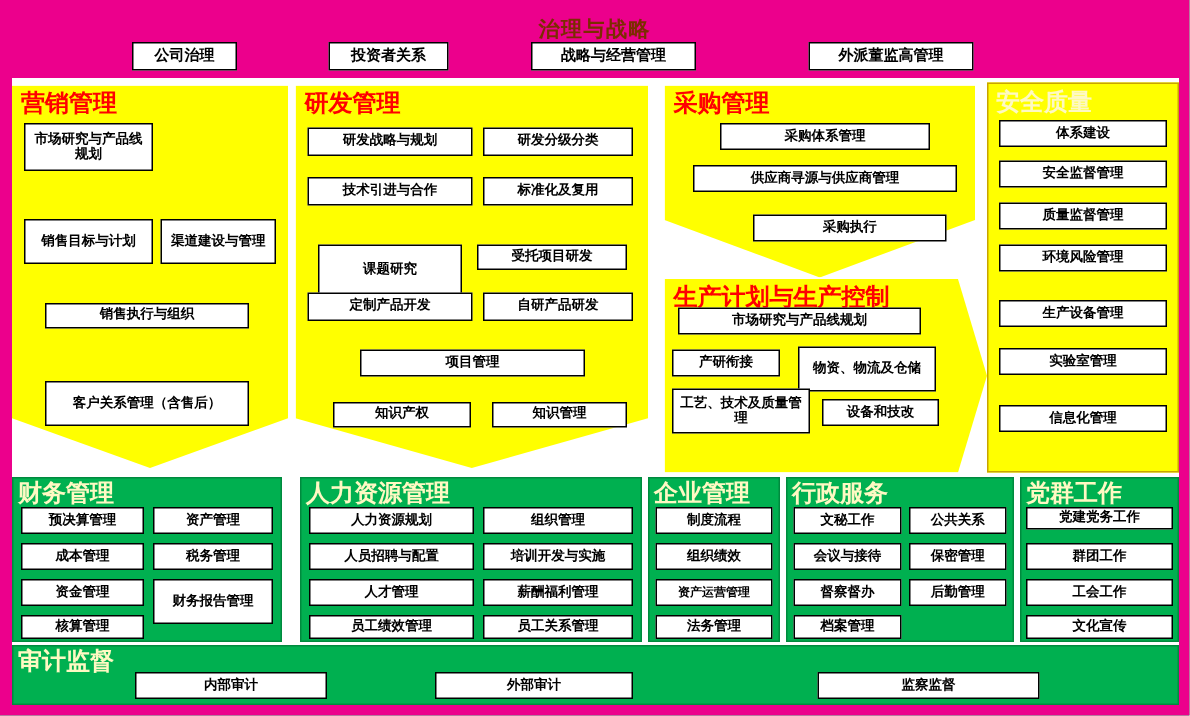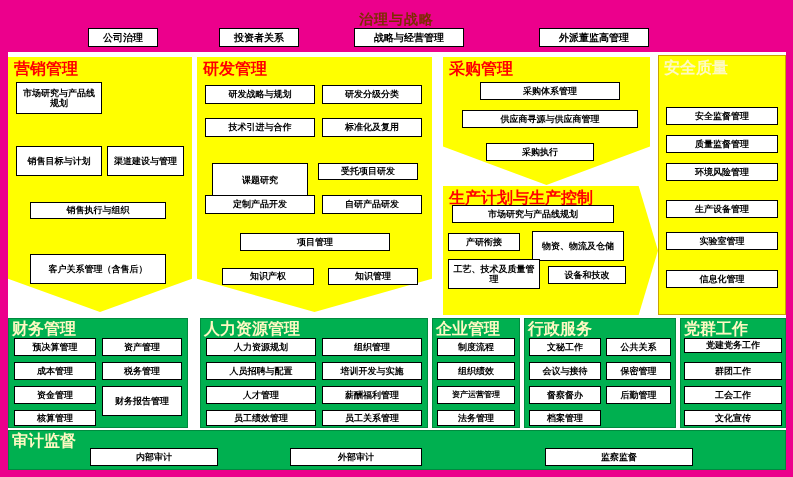--- a/index.html
+++ b/index.html
@@ -59,36 +59,37 @@
     <div class="wbox" style="left:43px;top:176px;width:150px;height:18px">项目管理</div>
     <div class="wbox" style="left:25px;top:211px;width:92px;height:17px">知识产权</div>
     <div class="wbox" style="left:131px;top:211px;width:90px;height:17px">知识管理</div>
   </div>
 
   <div class="section" style="left:443px;top:57px;width:207px;height:128px">
     <div class="shape pent-short"></div>
     <div class="sec-title red" style="left:6px;top:2px">采购管理</div>
     <div class="wbox" style="left:37px;top:25px;width:140px;height:18px">采购体系管理</div>
     <div class="wbox" style="left:19px;top:53px;width:176px;height:18px">供应商寻源与供应商管理</div>
-    <div class="wbox" style="left:43px;top:86px;width:108px;height:18px">采购执行</div>
+    <div class="wbox" style="left:59px;top:86px;width:129px;height:18px">采购执行</div>
   </div>
 
   <div class="section" style="left:443px;top:186px;width:215px;height:129px">
     <div class="shape arrow-right"></div>
     <div class="sec-title red" style="left:6px;top:2px">生产计划与生产控制</div>
     <div class="wbox" style="left:9px;top:19px;width:162px;height:18px">市场研究与产品线规划</div>
     <div class="wbox" style="left:5px;top:47px;width:72px;height:18px">产研衔接</div>
     <div class="wbox" style="left:89px;top:45px;width:92px;height:30px">物资、物流及仓储</div>
     <div class="wbox" style="left:5px;top:73px;width:92px;height:30px">工艺、技术及质量管理</div>
     <div class="wbox" style="left:105px;top:80px;width:78px;height:18px">设备和技改</div>
   </div>
 
   <div class="section" style="left:658px;top:55px;width:128px;height:260px">
     <div class="shape rect"></div>
     <div class="sec-title dark" style="left:6px;top:3px">安全质量</div>
+    <div class="wbox" style="left:8px;top:25px;width:112px;height:18px">体系建设</div>
     <div class="wbox" style="left:8px;top:52px;width:112px;height:18px">安全监督管理</div>
     <div class="wbox" style="left:8px;top:80px;width:112px;height:18px">质量监督管理</div>
     <div class="wbox" style="left:8px;top:108px;width:112px;height:18px">环境风险管理</div>
     <div class="wbox" style="left:8px;top:145px;width:112px;height:18px">生产设备管理</div>
     <div class="wbox" style="left:8px;top:177px;width:112px;height:18px">实验室管理</div>
     <div class="wbox" style="left:8px;top:215px;width:112px;height:18px">信息化管理</div>
   </div>
 
   <div class="section" style="left:8px;top:318px;width:180px;height:110px">
     <div class="gshape"></div>

